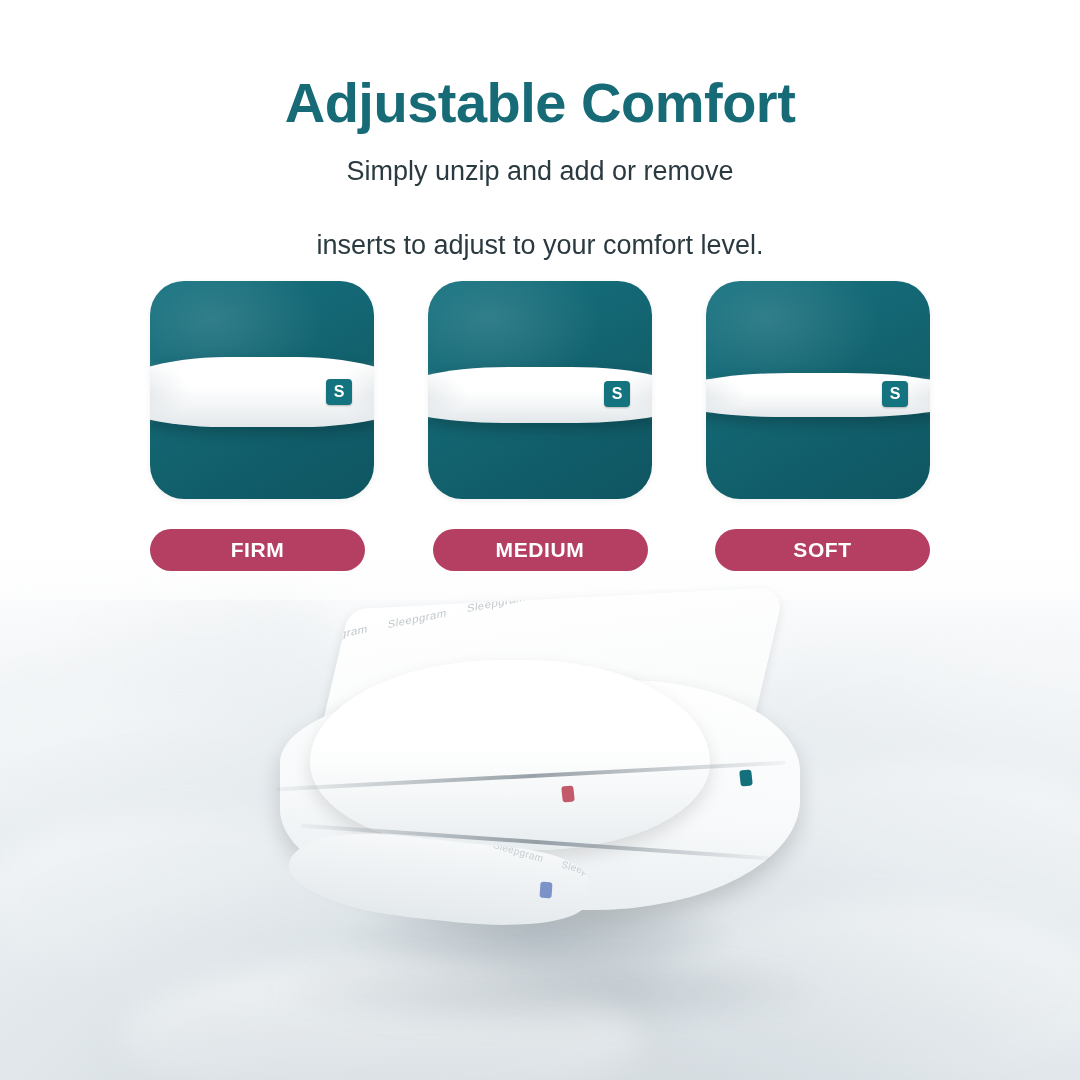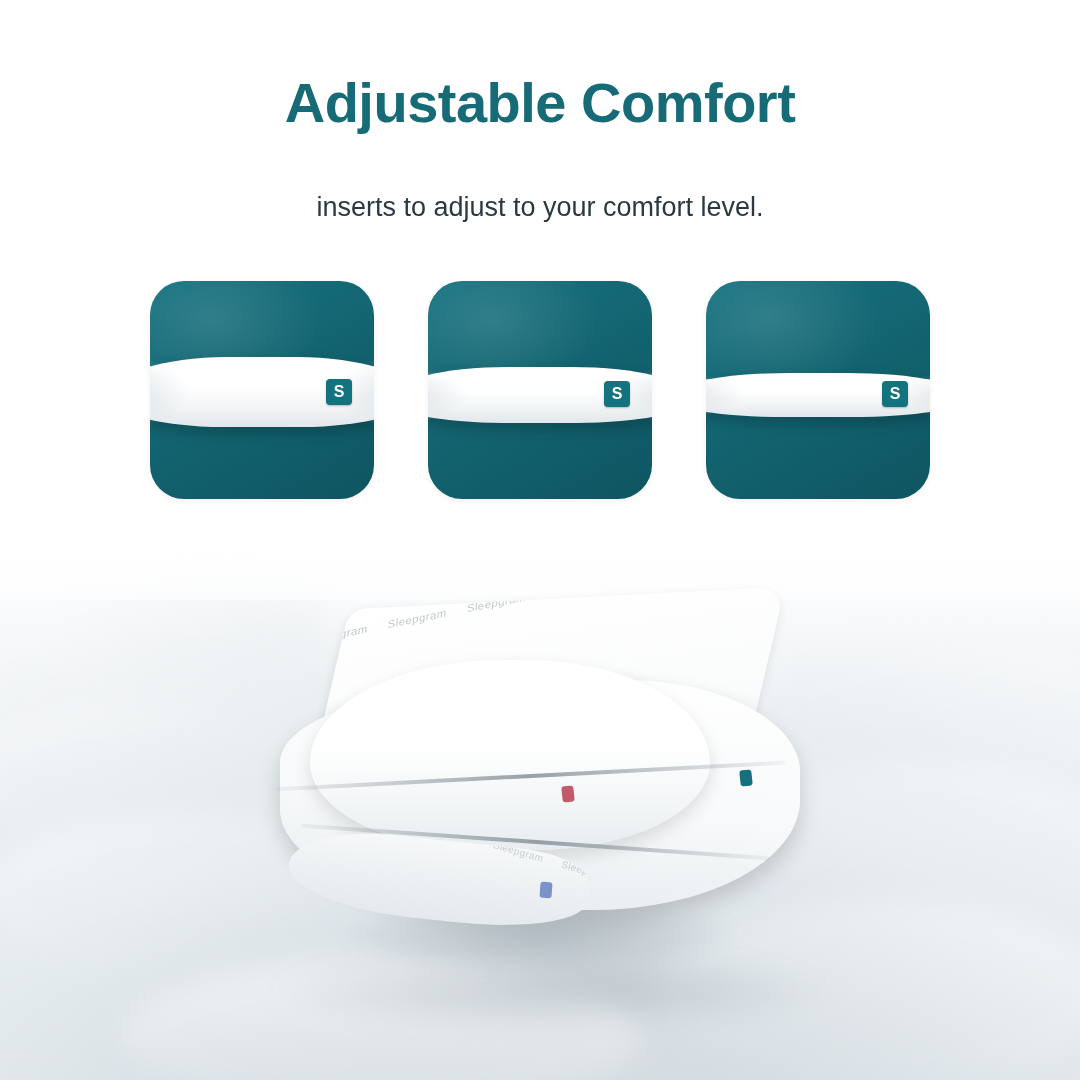--- a/index.html
+++ b/index.html
@@ -254,20 +254,21 @@
     <div class="fold f5"></div>
     <div class="fold f6"></div>
     <div class="fold f7"></div>
     <div class="fold f8"></div>
     <div class="bed-shadow"></div>
     <div class="top-white-veil"></div>
   </div>
 
   <div class="headline">Adjustable Comfort</div>
   <div class="subline">
+    <span class="l1">Simply unzip and add or remove</span>
     <span class="l2">inserts to adjust to your comfort level.</span>
   </div>
 
   <div class="tiles">
 
     <div class="tile">
       <div class="sheen"></div>
       <div class="pillow-wrap" style="top: 76px; height: 70px;">
         <div class="pillow firm"></div>
         <div class="pillow-tag" style="left: 216px; top: 22px;">S</div>
@@ -284,20 +285,25 @@
 
     <div class="tile">
       <div class="sheen"></div>
       <div class="pillow-wrap" style="top: 92px; height: 44px;">
         <div class="pillow soft"></div>
         <div class="pillow-tag" style="left: 216px; top: 8px;">S</div>
       </div>
     </div>
   </div>
 
+  <div class="labels">
+    <div class="label-pill">FIRM</div>
+    <div class="label-pill">MEDIUM</div>
+    <div class="label-pill">SOFT</div>
+  </div>
 
   <div class="hero">
     <div class="hero-shadow"></div>
 
     <div class="cover-back">
       <div class="brandprint">Sleepgram Sleepgram Sleepgram Sleepgram Sleepgram Sleepgram Sleepgram Sleepgram Sleepgram Sleepgram Sleepgram Sleepgram Sleepgram Sleepgram Sleepgram Sleepgram Sleepgram Sleepgram Sleepgram Sleepgram Sleepgram Sleepgram Sleepgram Sleepgram Sleepgram Sleepgram Sleepgram Sleepgram Sleepgram Sleepgram Sleepgram Sleepgram Sleepgram Sleepgram Sleepgram Sleepgram Sleepgram Sleepgram Sleepgram Sleepgram Sleepgram Sleepgram</div>
     </div>
 
     <div class="cover-front"></div>
     <div class="insert"></div>

